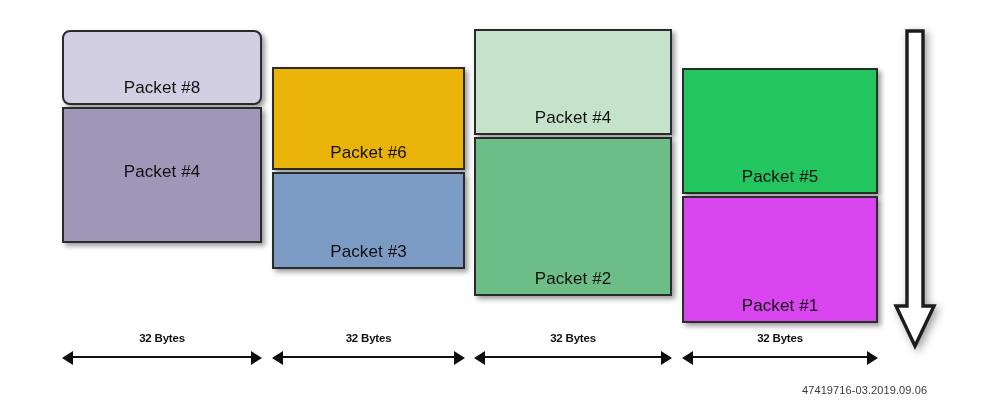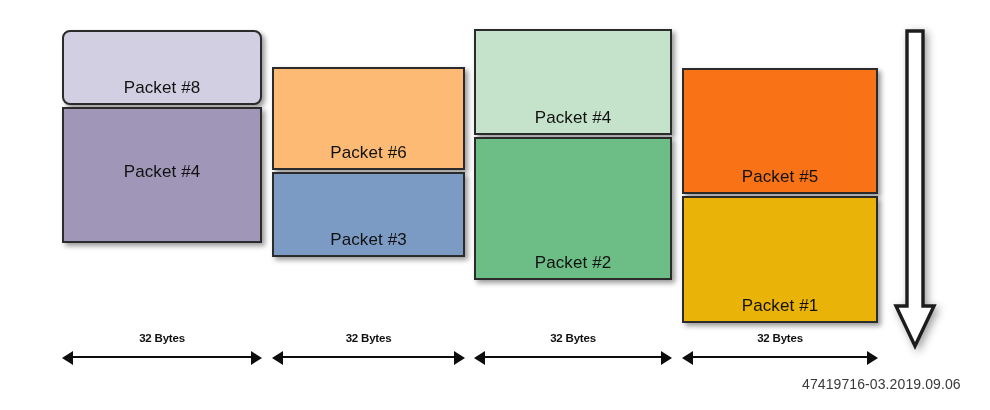--- a/index.html
+++ b/index.html
@@ -82,56 +82,57 @@
 
   
   .block-arrow {
     position: absolute;
     filter: drop-shadow(3px 3px 4px rgba(0,0,0,0.38));
   }
 
   
   .watermark {
     position: absolute;
-    font-size: 14px;
+    font-size: 11px;
     color: #3a3a3a;
     letter-spacing: 0.1px;
     white-space: nowrap;
+    margin-top: 8px;
   }
 </style>
 </head>
 <body>
 
 <div id="canvas">
 
   <div class="packet" style="left:62px; top:30px; width:200px; height:75px; background:#d3cfe2;border-radius:8px;">
     <span>Packet #8</span>
   </div>
   <div class="packet" style="left:62px; top:107px; width:200px; height:136px; background:#9f96b8;align-items:center;">
     <span>Packet #4</span>
   </div>
 
-  <div class="packet" style="left:272px; top:67px; width:193px; height:103px; background:#fdba74;text-align:center;">
+  <div class="packet" style="left:272px; top:67px; width:193px; height:103px; background:#eab308;text-align:center;">
     <span>Packet #6</span>
   </div>
-  <div class="packet" style="left:272px; top:172px; width:193px; height:85px; background:#7c9bc4;">
+  <div class="packet" style="left:272px; top:172px; width:193px; height:97px; background:#7c9bc4;">
     <span>Packet #3</span>
   </div>
 
   <div class="packet" style="left:474px; top:29px; width:198px; height:106px; background:#c5e3cb;">
     <span>Packet #4</span>
   </div>
-  <div class="packet" style="left:474px; top:137px; width:198px; height:143px; background:#6cbd86;">
+  <div class="packet" style="left:474px; top:137px; width:198px; height:159px; background:#6cbd86;">
     <span>Packet #2</span>
   </div>
 
-  <div class="packet" style="left:682px; top:68px; width:196px; height:126px; background:#f97316;">
+  <div class="packet" style="left:682px; top:68px; width:196px; height:126px; background:#22c55e;">
     <span>Packet #5</span>
   </div>
-  <div class="packet" style="left:682px; top:196px; width:196px; height:127px; background:#eab308;">
+  <div class="packet" style="left:682px; top:196px; width:196px; height:127px; background:#d946ef;">
     <span>Packet #1</span>
   </div>
 
   <svg class="block-arrow" style="left:893px; top:28px;" width="44" height="322" viewBox="0 0 44 322">
     <polygon points="14,3 30,3 30,278 41,278 22,318 3,278 14,278" fill="#ffffff" stroke="#1c1c1c" stroke-width="3.4" stroke-linejoin="miter"></polygon>
   </svg>
 
   <div class="ruler" style="left:62px; top:332px; width:200px;">
     <div class="label">32 Bytes</div>
     <div class="axis">

